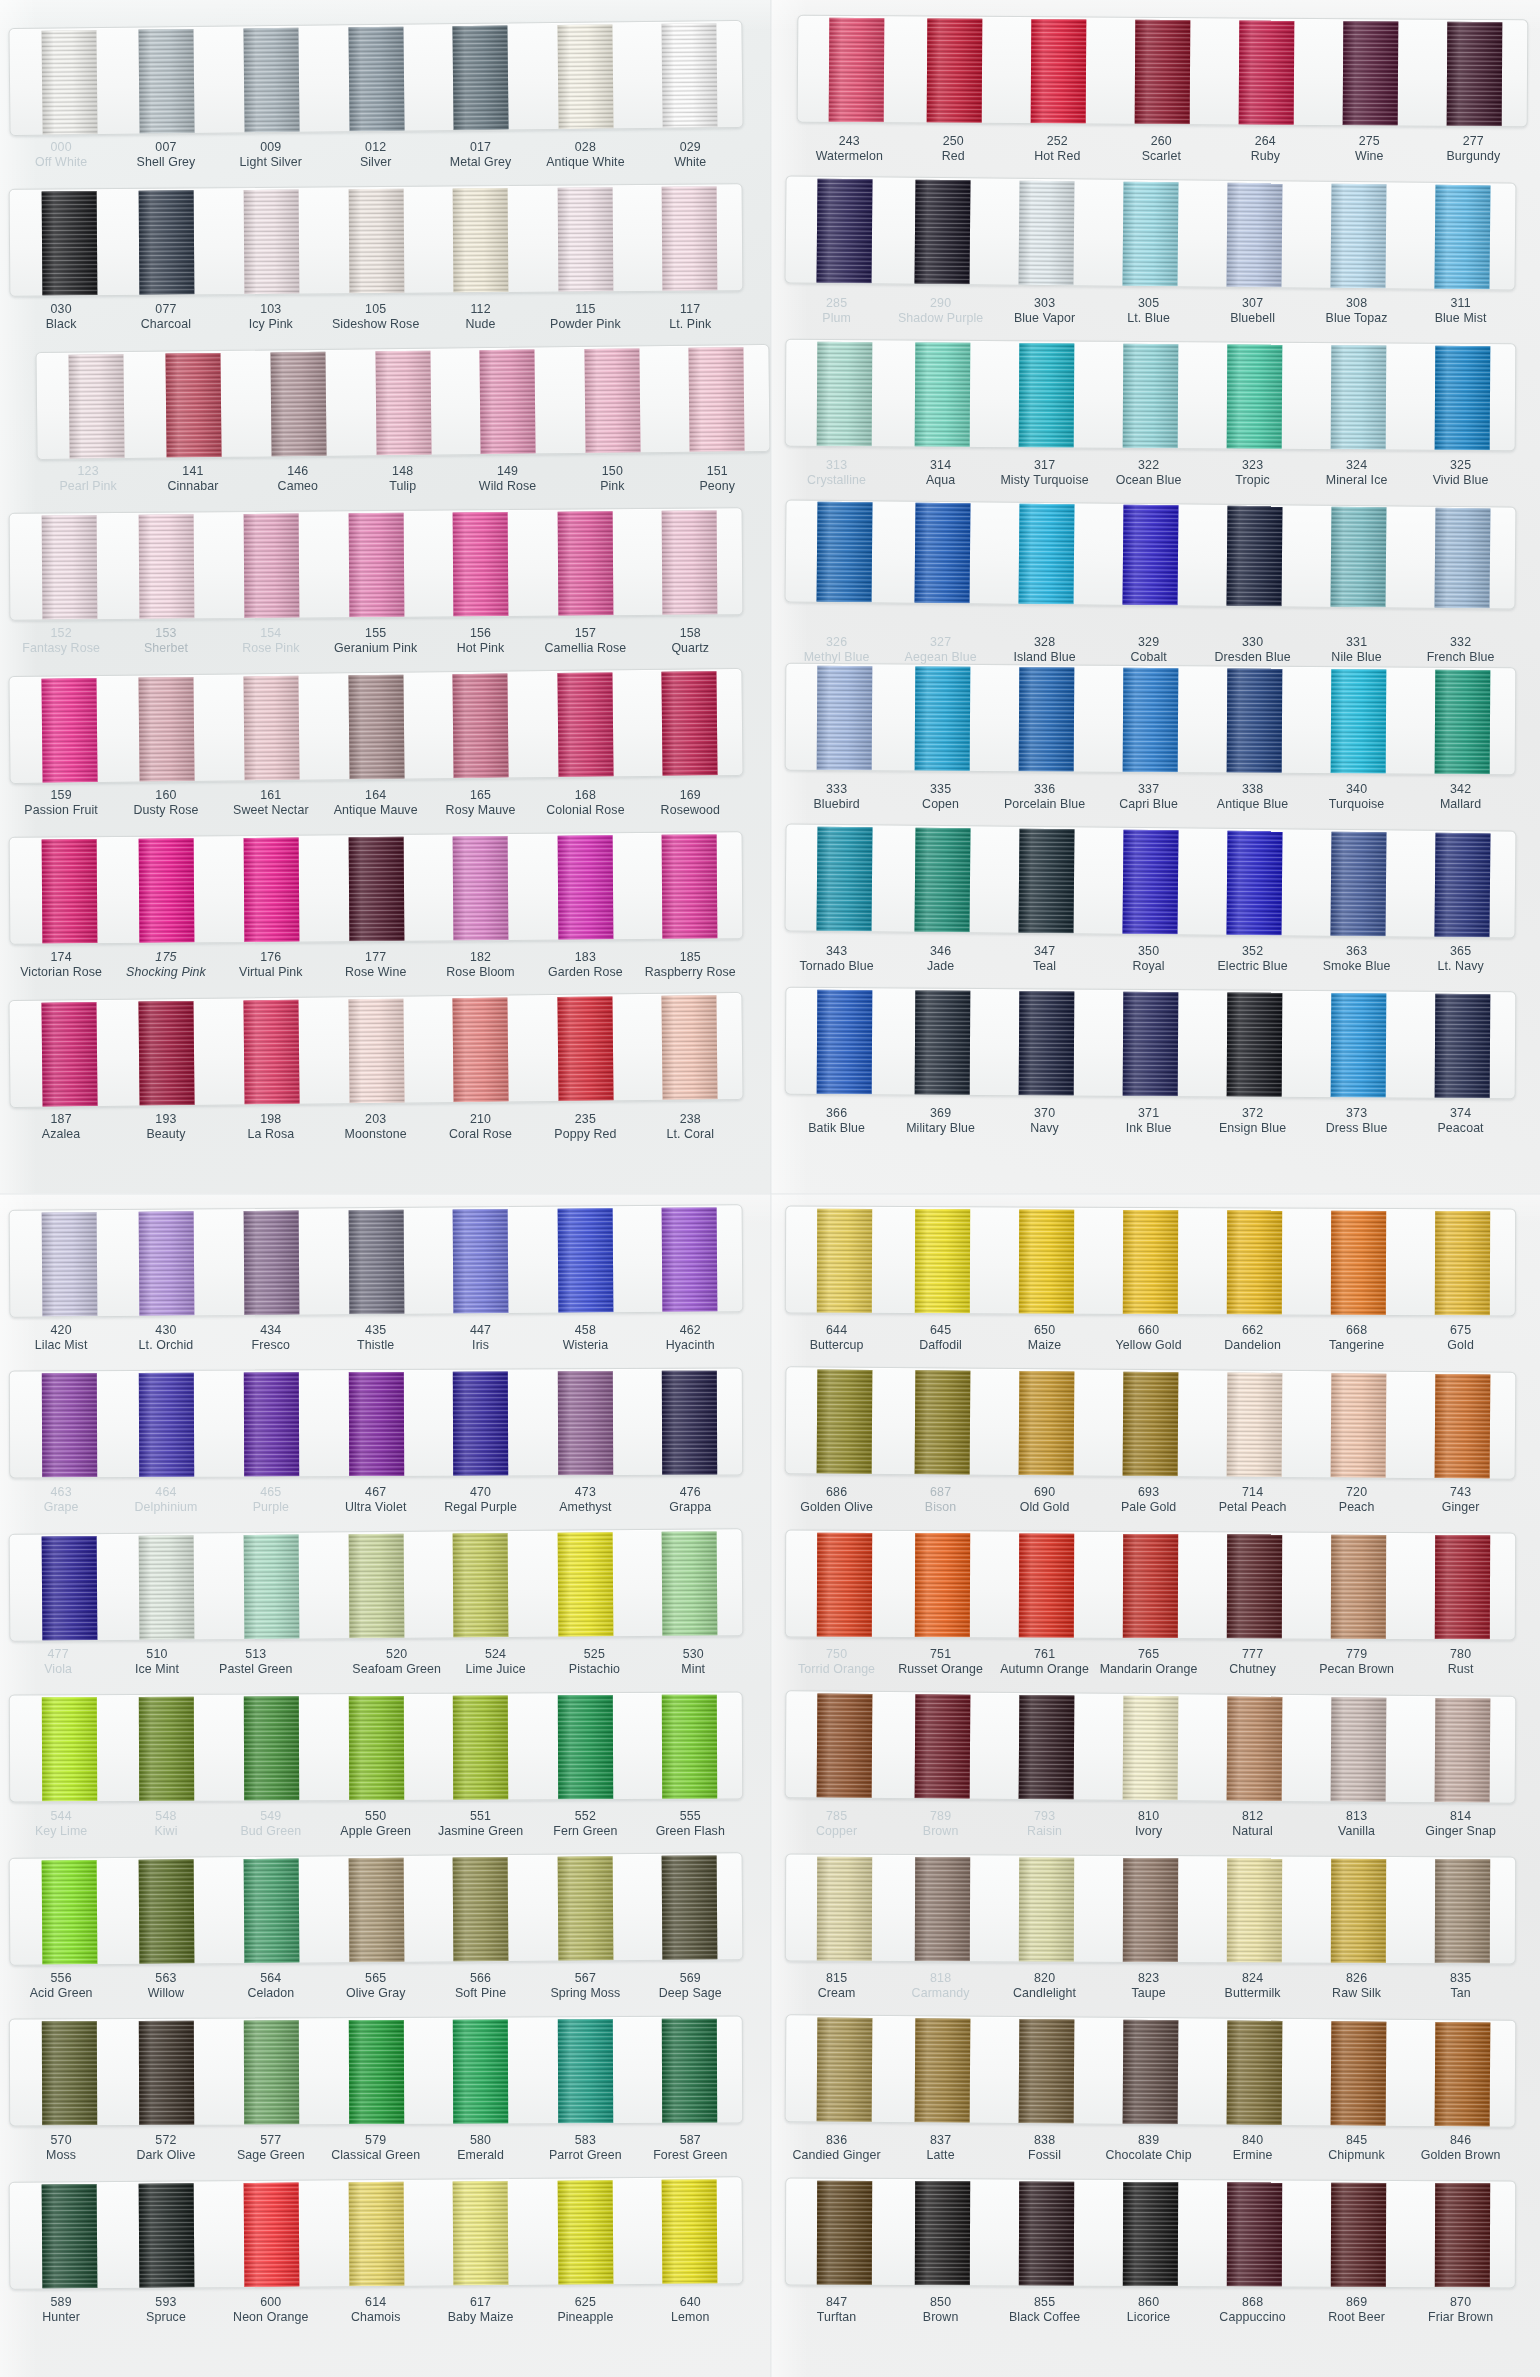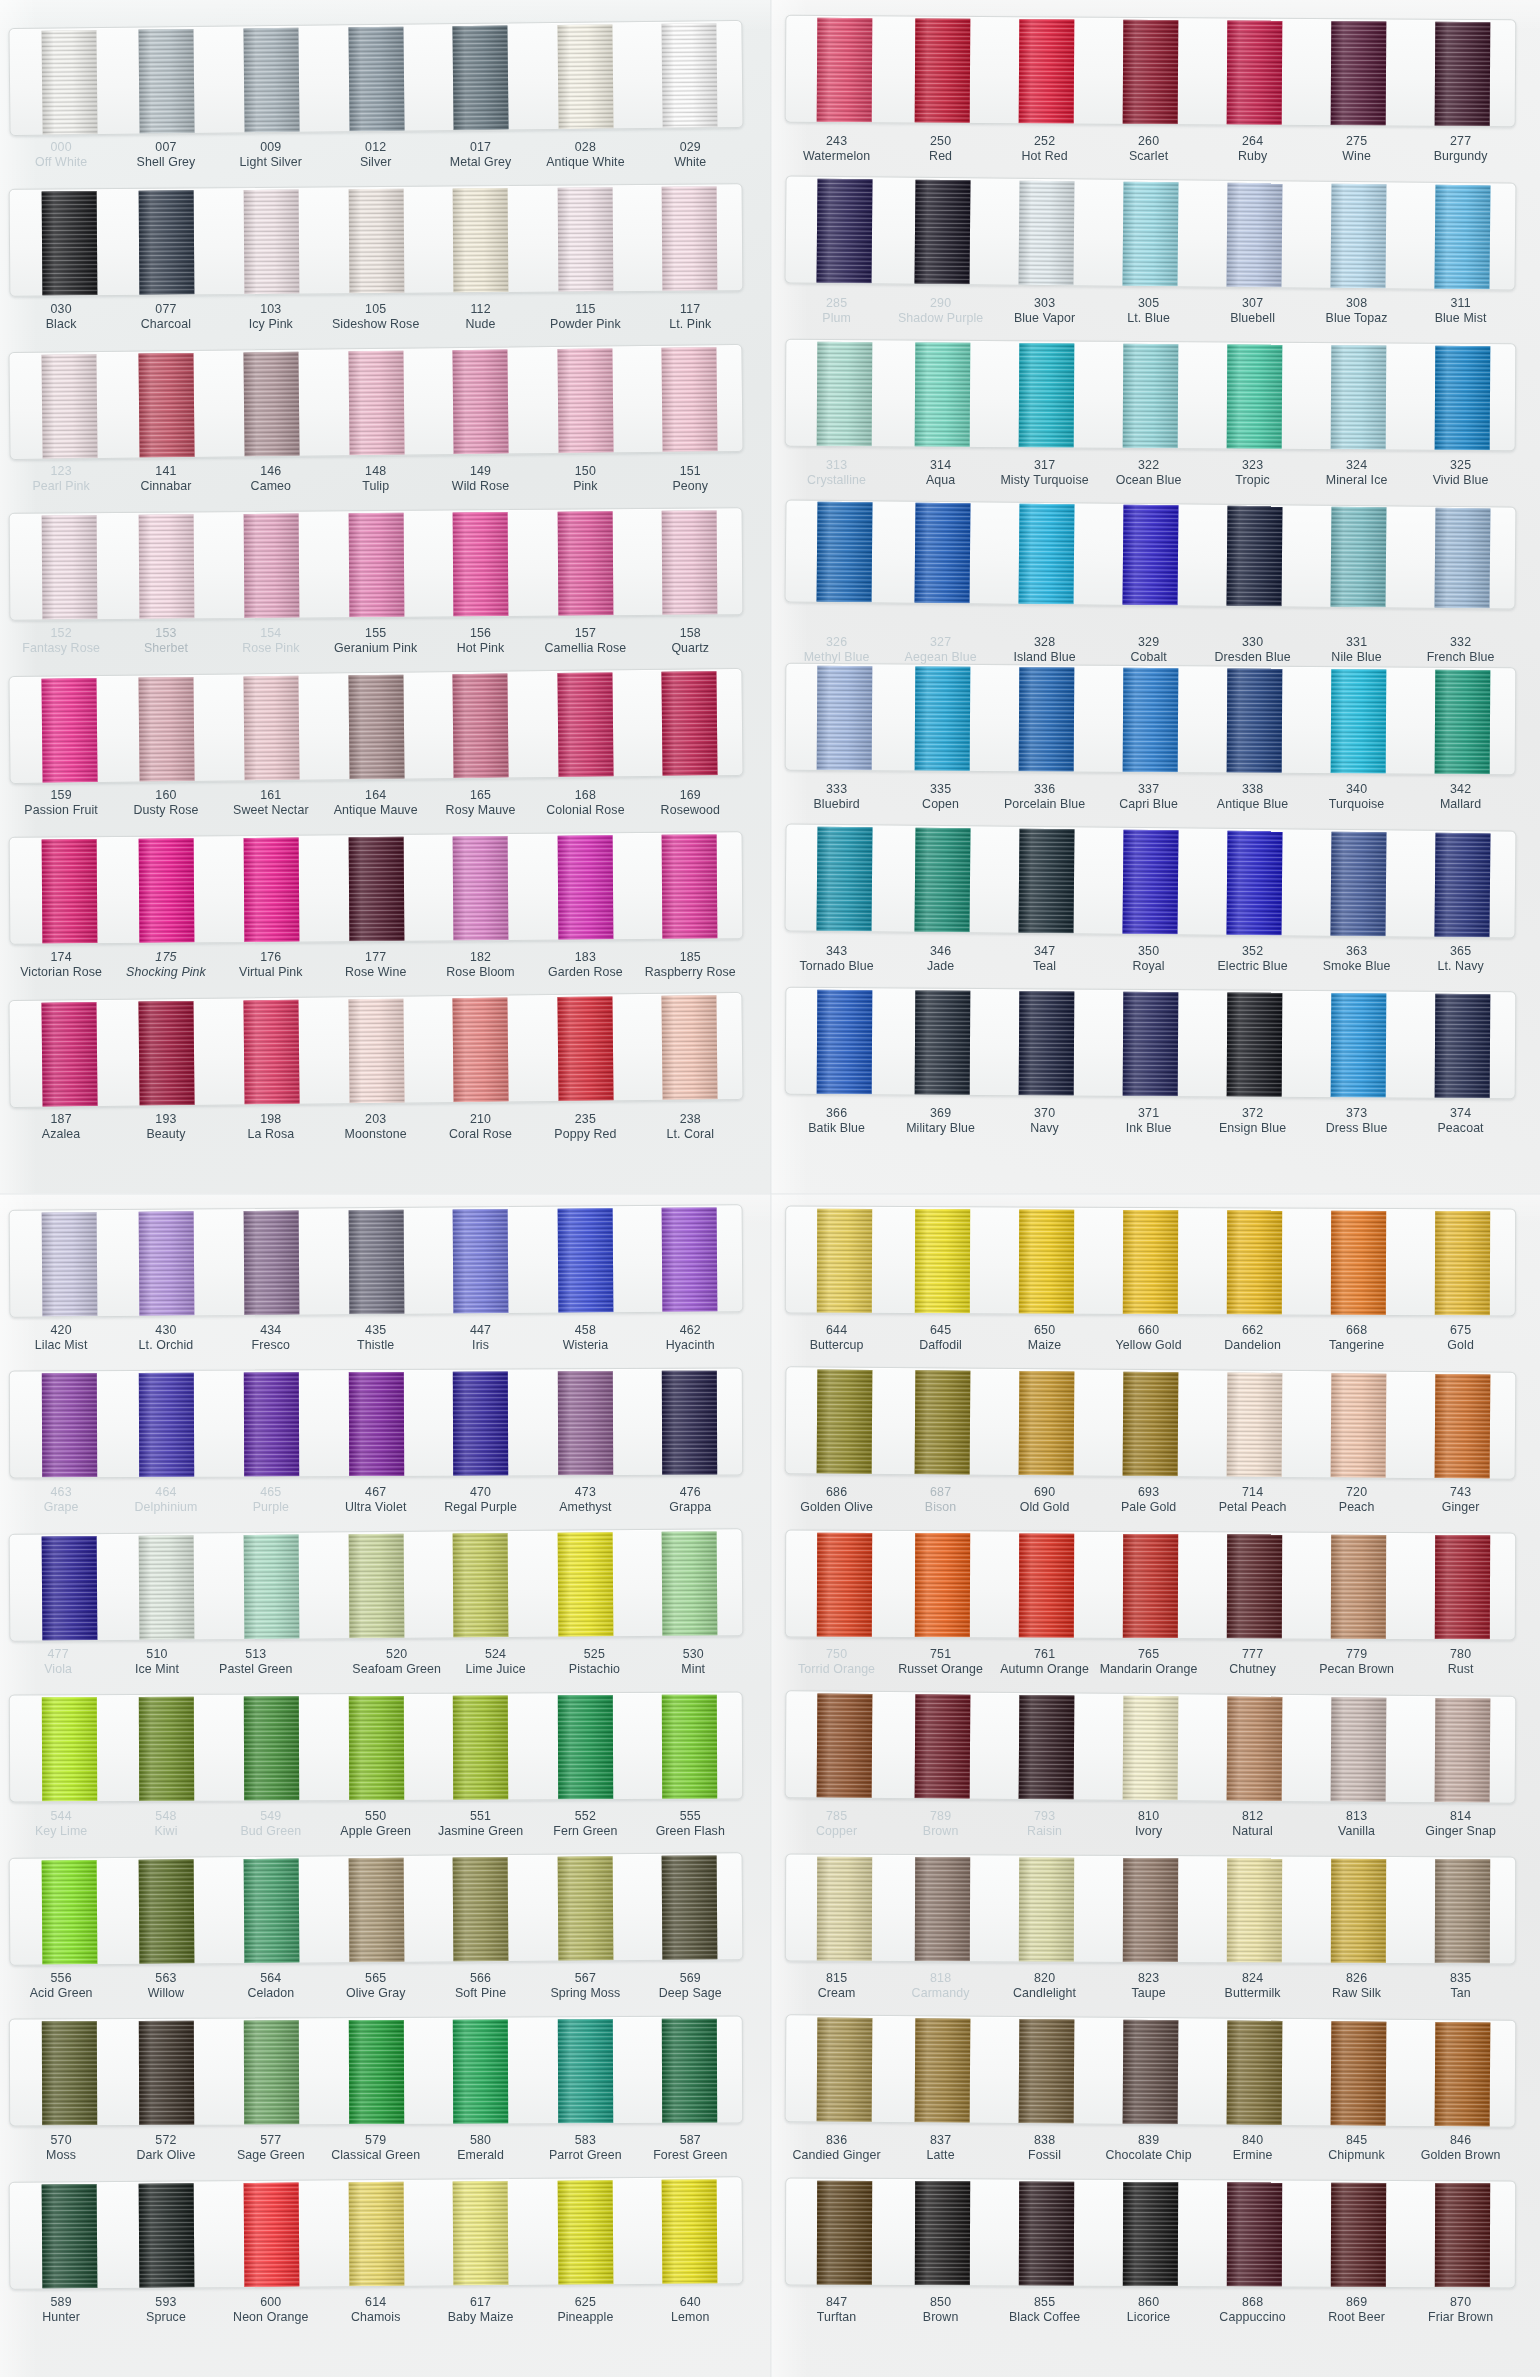--- a/index.html
+++ b/index.html
@@ -252,21 +252,21 @@
             <div class="label" style="width: 105px;">
               <span class="code">115</span>
               <span class="cname">Powder Pink</span>
             </div>
             <div class="label" style="width: 105px;">
               <span class="code">117</span>
               <span class="cname">Lt. Pink</span>
             </div>
           </div>
         </div>
-        <div class="swatch-row" style="height: 162px; flex-direction: column;">
+        <div class="swatch-row" style="height: 162px; flex-direction: column; margin-left: 27px;">
           <div class="card" style="width: 734px; height: 108px; transform: rotate(-0.63deg);">
             <div class="cell" style="width: 105px; justify-content: center;">
               <div class="ribbon" title="123 Pearl Pink" style="width: 55px; height: 104px; background: rgb(242, 226, 230); margin-top: 1.2px; margin-left: 13.6px;"></div>
             </div>
             <div class="cell" style="width: 105px; justify-content: center;">
               <div class="ribbon" title="141 Cinnabar" style="width: 55px; height: 104px; background: rgb(194, 74, 94); margin-top: 1.2px; margin-left: 0px;"></div>
             </div>
             <div class="cell" style="width: 105px; justify-content: center;">
               <div class="ribbon" title="146 Cameo" style="width: 55px; height: 104px; background: rgb(176, 149, 154); margin-top: 1.2px; margin-left: 0px;"></div>
             </div>
@@ -531,21 +531,21 @@
             <div class="label" style="width: 105px;">
               <span class="code">238</span>
               <span class="cname">Lt. Coral</span>
             </div>
           </div>
         </div>
       </div>
   </div>
   <div class="quadrant q-tr">
     <div class="rows" style="padding-top: 17.3px; padding-left: 13.6px;">
-        <div class="swatch-row" style="height: 162px; flex-direction: column;">
+        <div class="swatch-row" style="height: 162px; flex-direction: column; align-items: center;">
           <div class="card" style="width: 731px; height: 108px; transform: rotate(0.37deg);">
             <div class="cell" style="width: 104px; justify-content: center;">
               <div class="ribbon" title="243 Watermelon" style="width: 55px; height: 104px; background: rgb(226, 66, 103); margin-top: 1.2px; margin-left: 13.6px;"></div>
             </div>
             <div class="cell" style="width: 104px; justify-content: center;">
               <div class="ribbon" title="250 Red" style="width: 55px; height: 104px; background: rgb(196, 17, 46); margin-top: 1.2px; margin-left: 0px;"></div>
             </div>
             <div class="cell" style="width: 104px; justify-content: center;">
               <div class="ribbon" title="252 Hot Red" style="width: 55px; height: 104px; background: rgb(227, 18, 50); margin-top: 1.2px; margin-left: 0px;"></div>
             </div>

